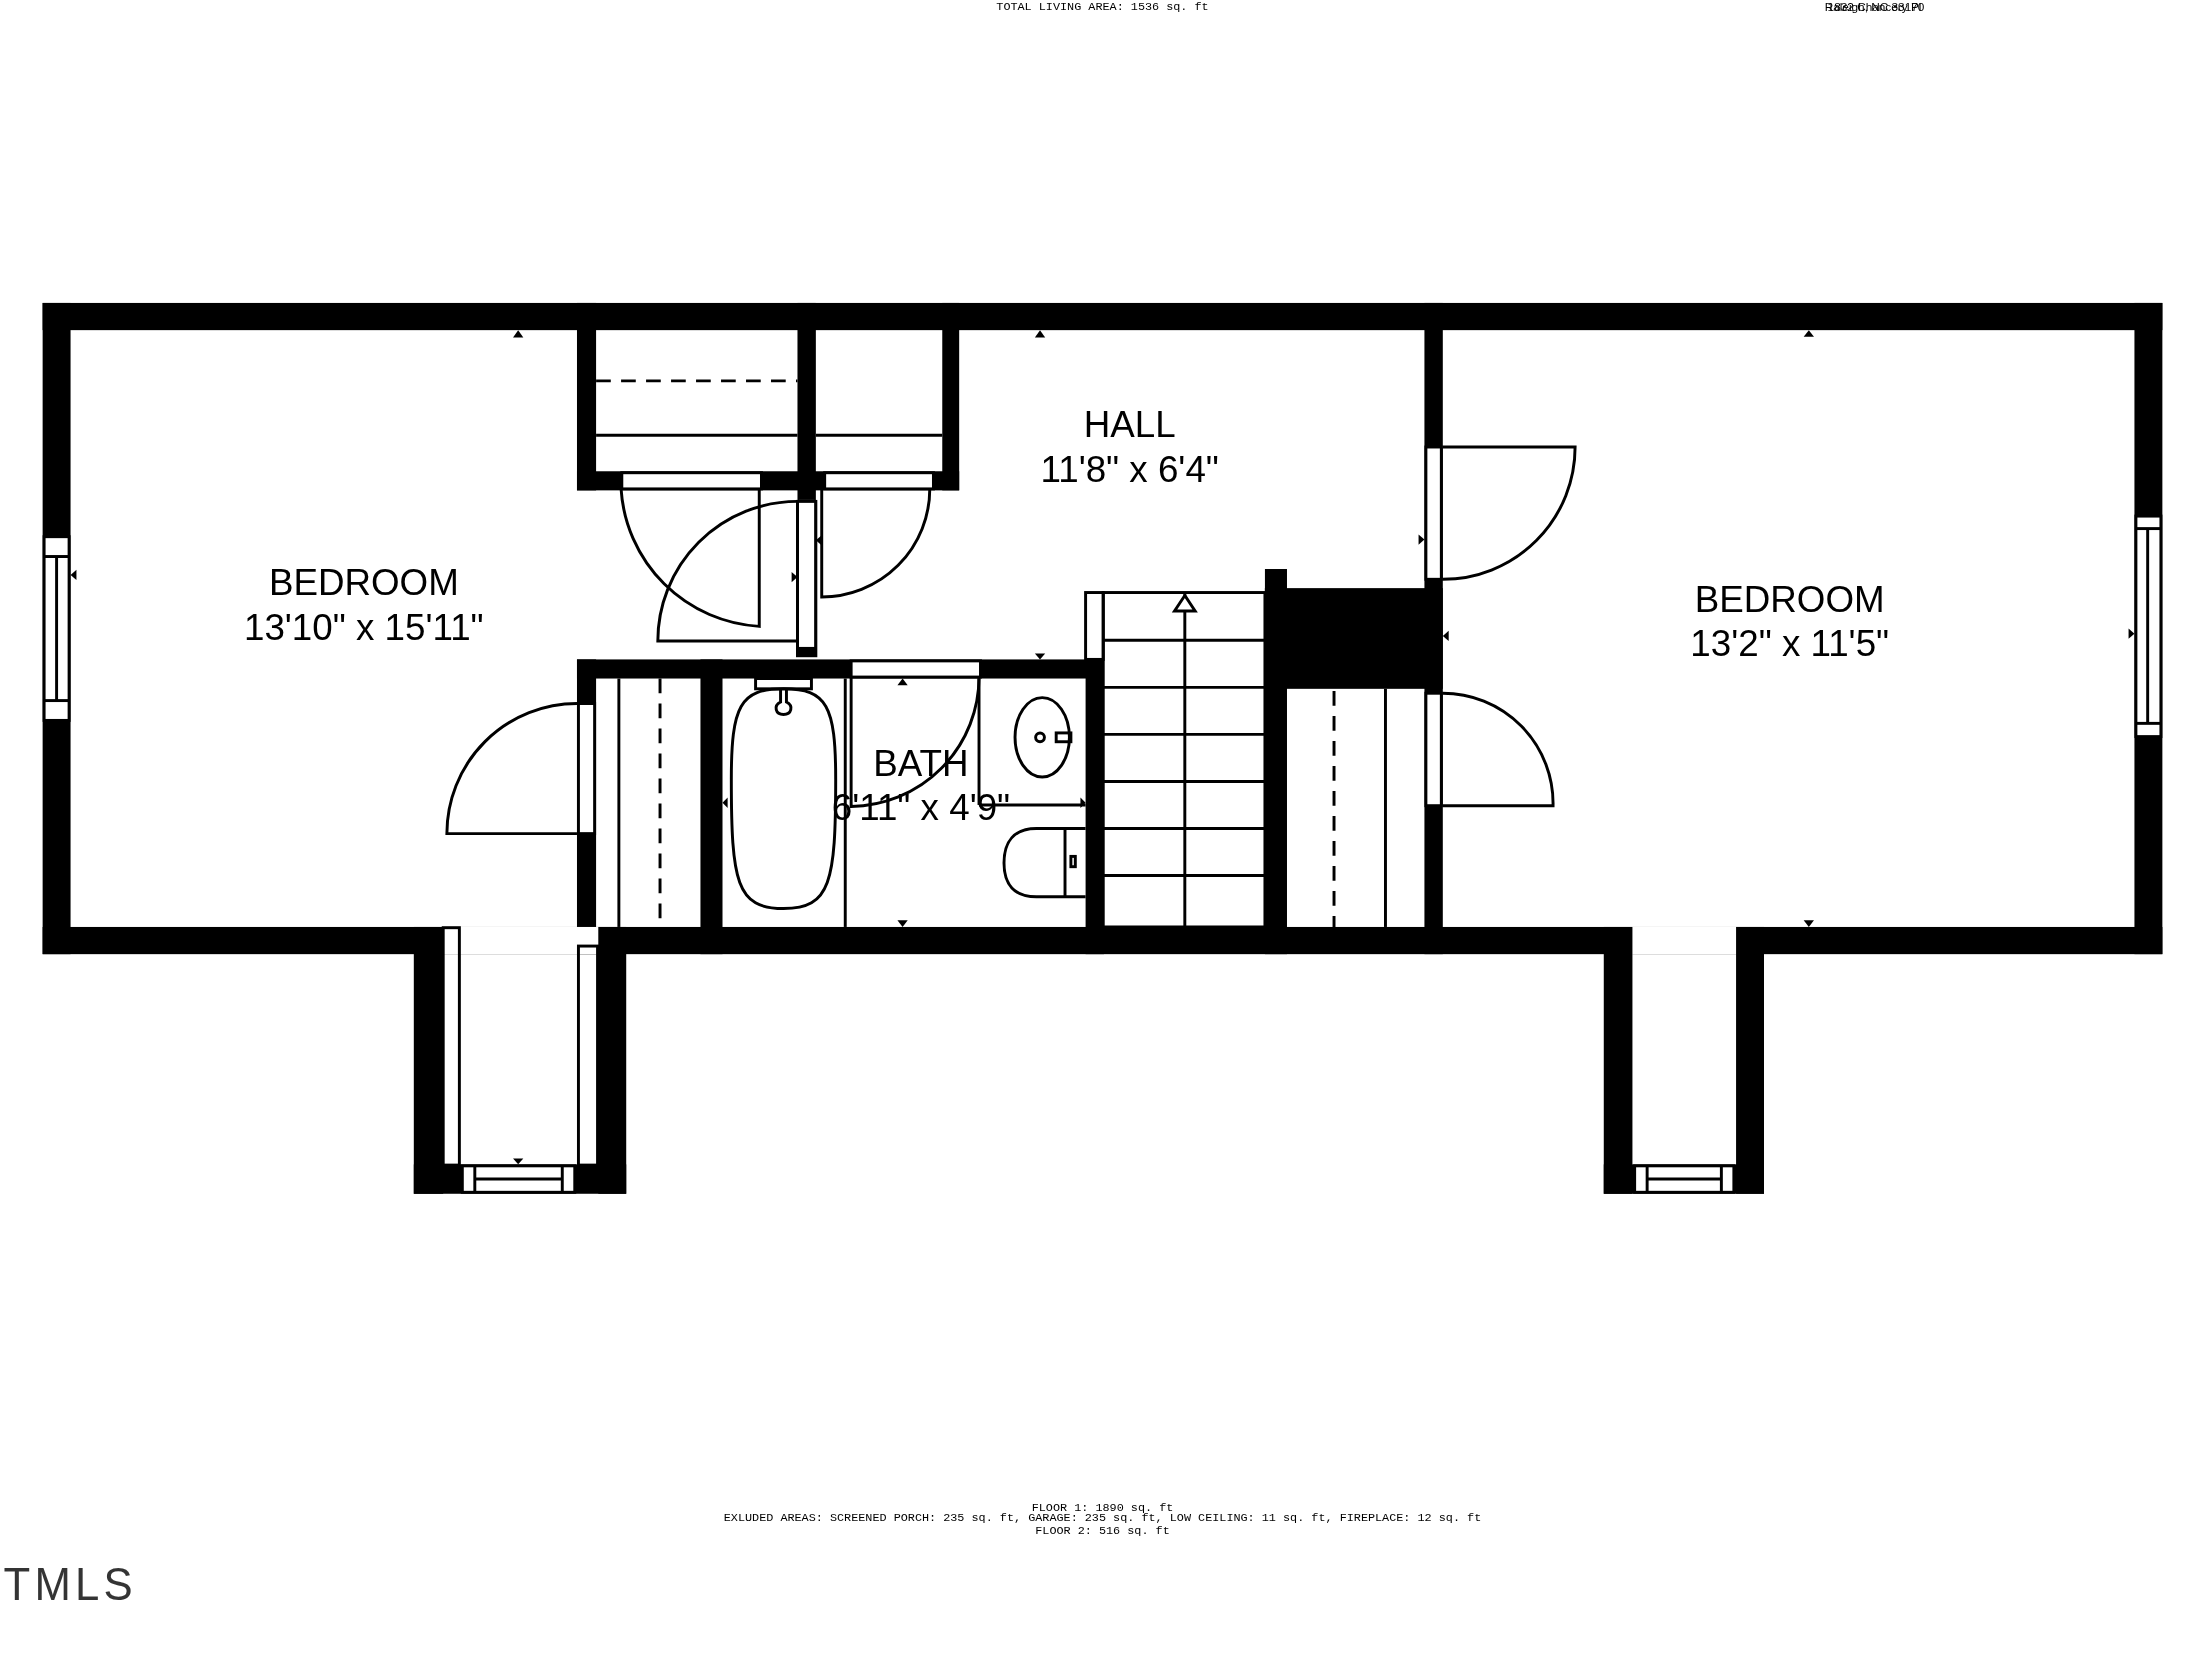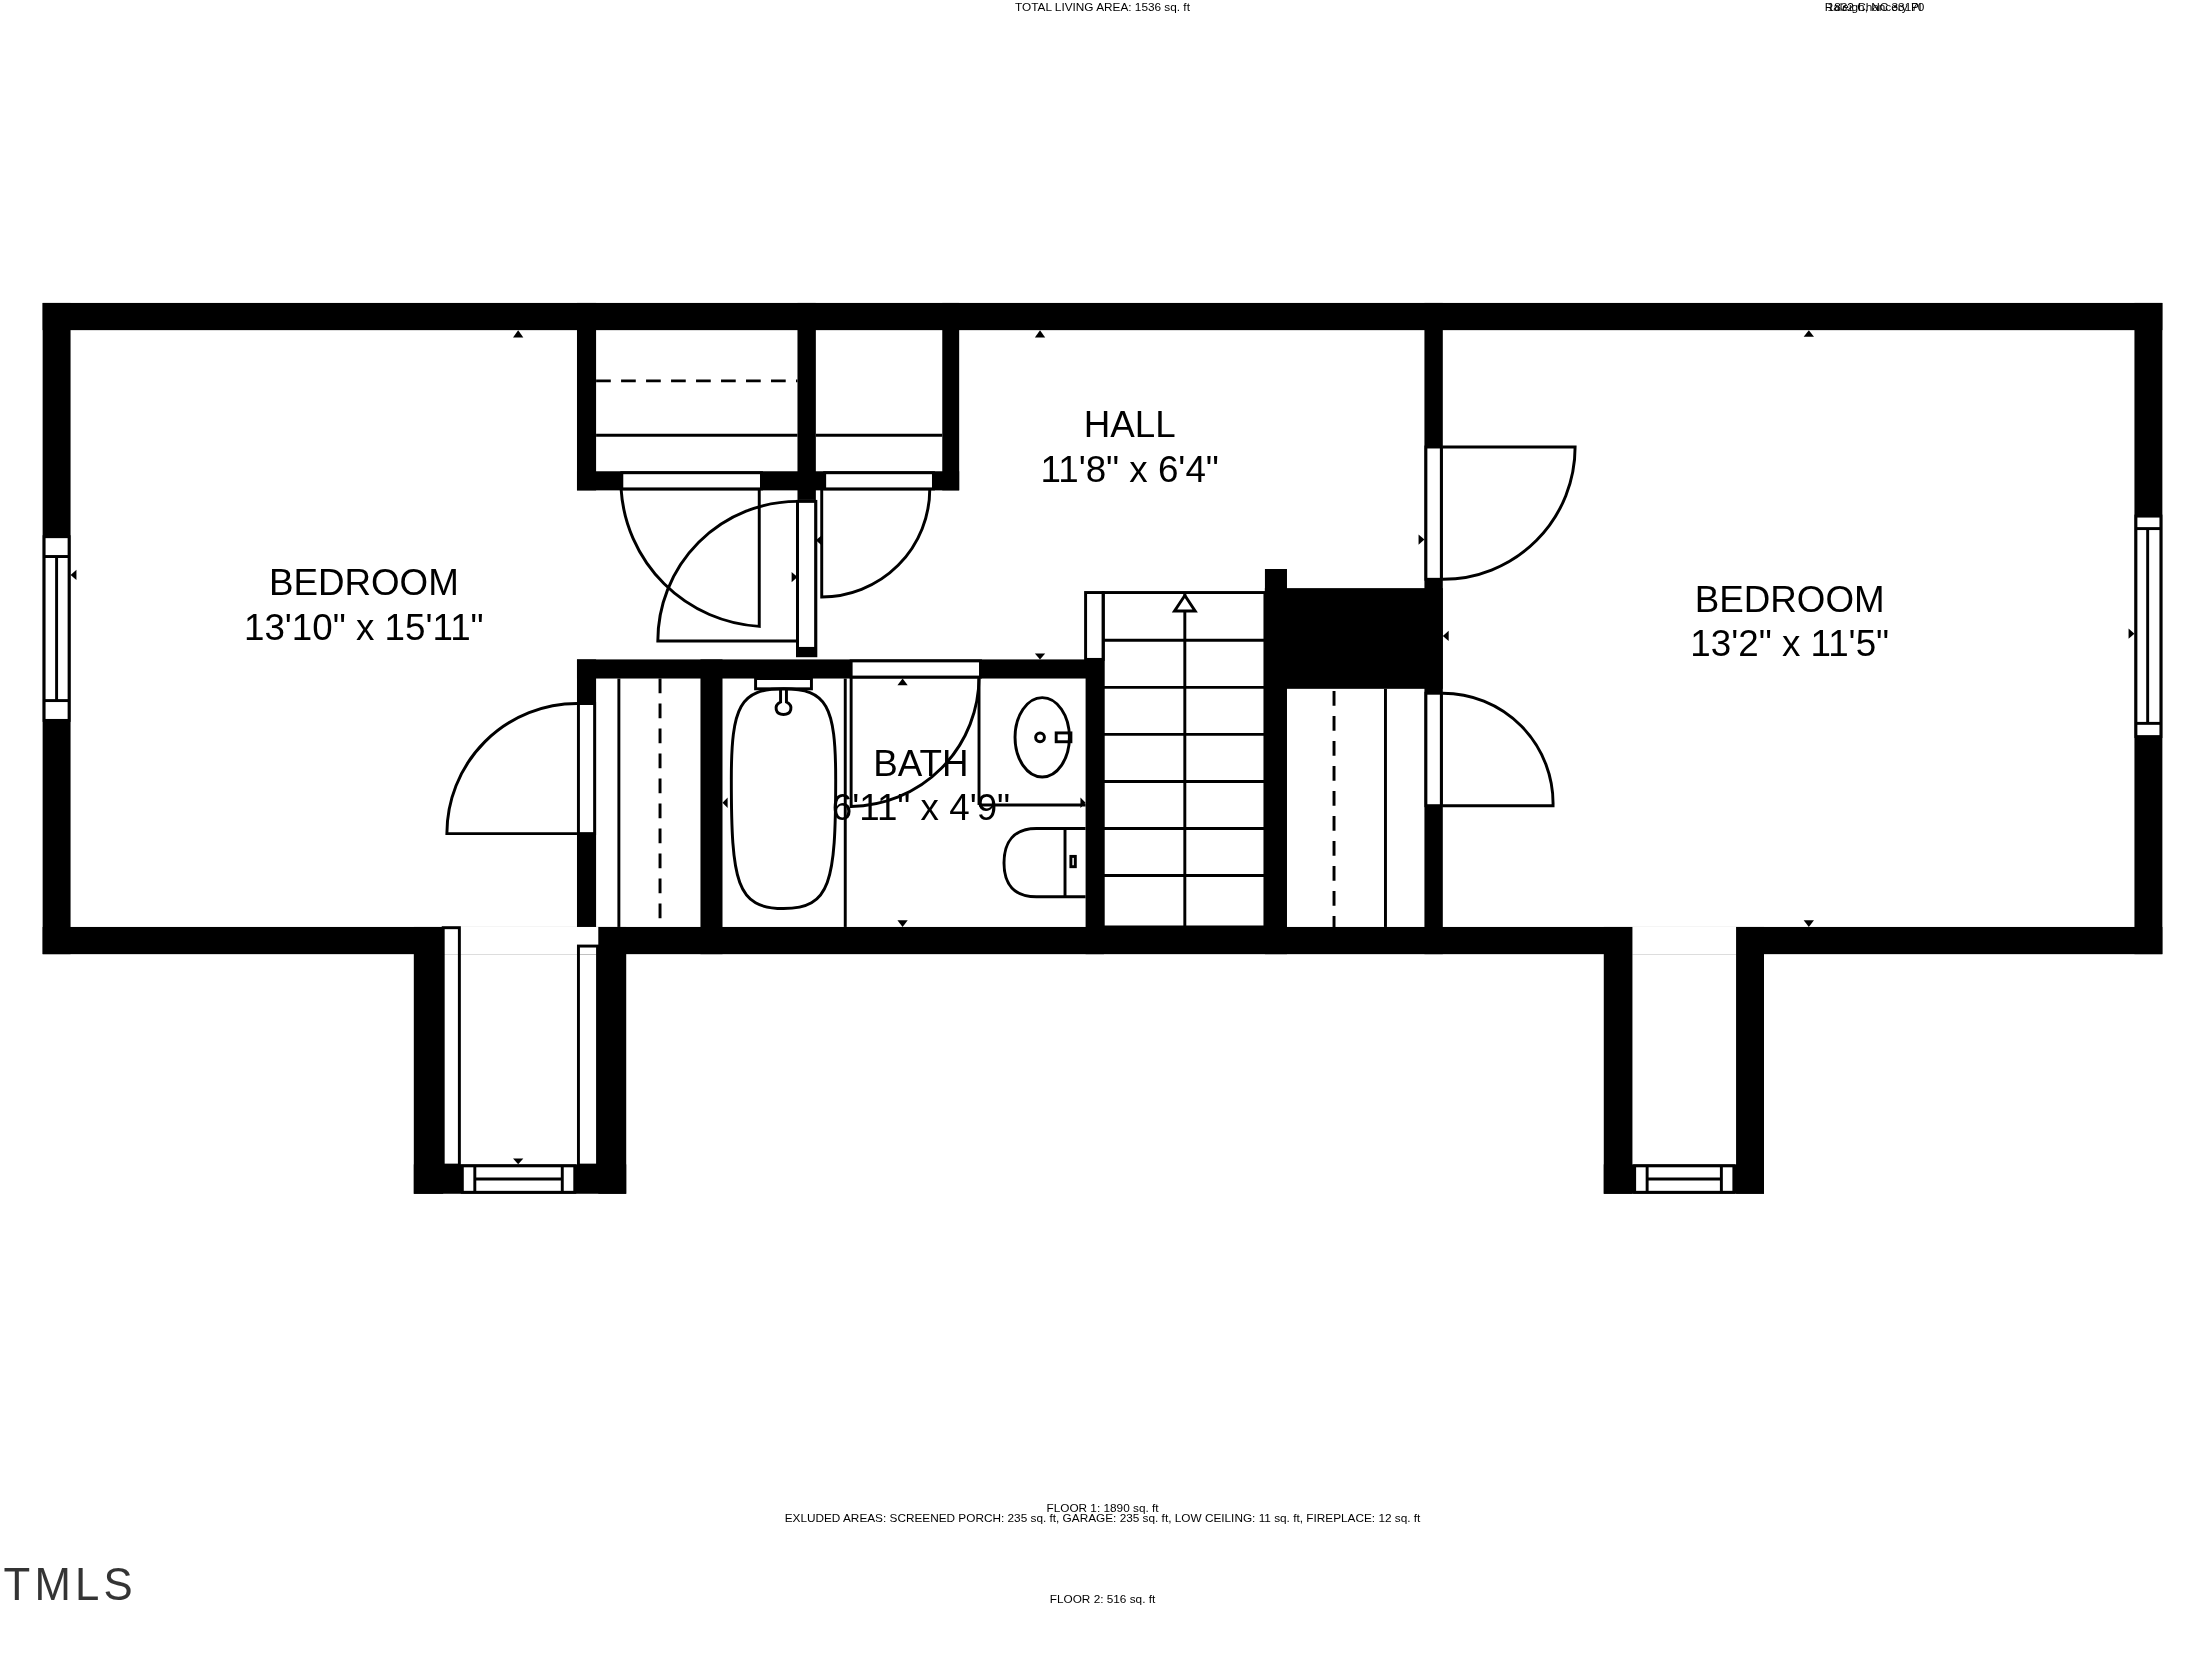--- a/index.html
+++ b/index.html
@@ -1,20 +1,20 @@
 <!DOCTYPE html>
 <html style="font-size:11.8px"><head>
 <meta charset="utf-8">
 <style>
   html, body { margin:0; padding:0; background:#ffffff; }
   body { width:2205px; height:1654px; position:relative; overflow:hidden; font-family:"Liberation Sans", sans-serif; color:#000; }
   #plan { position:absolute; left:0; top:0; }
   .address { position:absolute; left:1617px; width:515px; text-align:center; }
   .room-label { font-family:"Liberation Sans", sans-serif; font-size:50px; fill:#000; text-anchor:middle; }
-  .summary { position:absolute; left:0; width:2205px; text-align:center; font-family:Liberation Sans, sans-serif; font-stretch:condensed; }
+  .summary { position:absolute; left:0; width:2205px; text-align:center; font-family:Liberation Mono, monospace; font-stretch:condensed; }
   .mls { position:absolute; left:0px; top:1557px; font-size:46px; font-weight:100; color:#111; letter-spacing:4.4px; font-family:"Liberation Sans", sans-serif; -webkit-text-stroke:0; transform:scaleX(0.95); opacity:0.85; }
   .fx { fill:none; stroke:#000; stroke-width:4; }
   .fxw { fill:#fff; stroke:#000; stroke-width:4; }
   .dash { fill:none; stroke:#000; stroke-width:4; stroke-dasharray:20 14; }
 </style>
 </head>
 <body>
 
 <div class="address street">1832 Chancery Pl</div>
 <div class="address city">Raleigh, NC 33170</div>
@@ -231,17 +231,17 @@
     </g>
     <g>
       <text class="room-label" x="2435" y="832">BEDROOM</text>
       <text class="room-label" x="2435" y="892">13'2" x 11'5"</text>
     </g>
   </g>
 </svg>
 
 <div class="summary total">TOTAL LIVING AREA: 1536 sq. ft</div>
 <div class="summary line" style="top:1501px">FLOOR 1: 1890 sq. ft</div>
-<div class="summary line" style="top:1592px">FLOOR 2: 516 sq. ft</div>
+<div class="summary line" style="top:1524px">FLOOR 2: 516 sq. ft</div>
 <div class="summary line" style="top:1511px">EXLUDED AREAS: SCREENED PORCH: 235 sq. ft, GARAGE: 235 sq. ft, LOW CEILING: 11 sq. ft, FIREPLACE: 12 sq. ft</div>
 
 <div class="mls">TMLS</div>
 
 
 </body></html>

